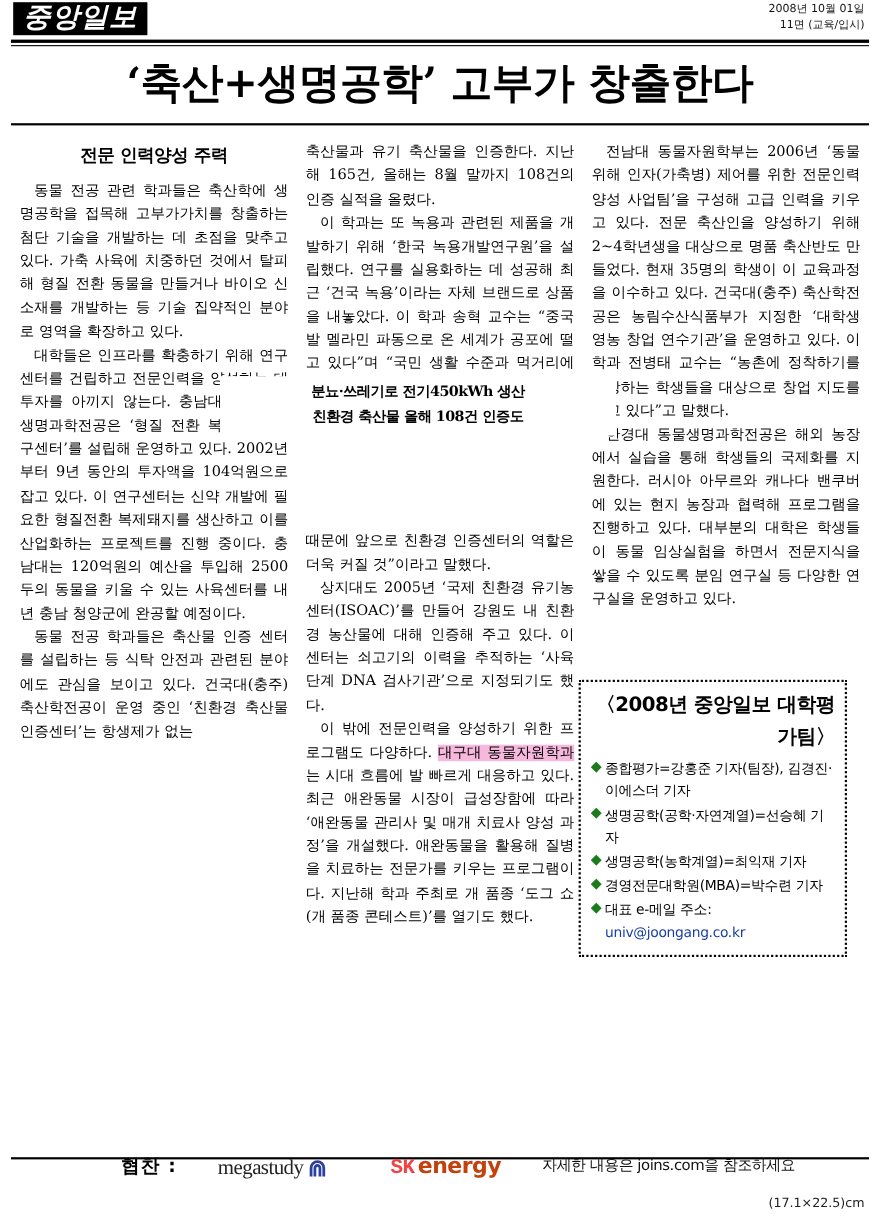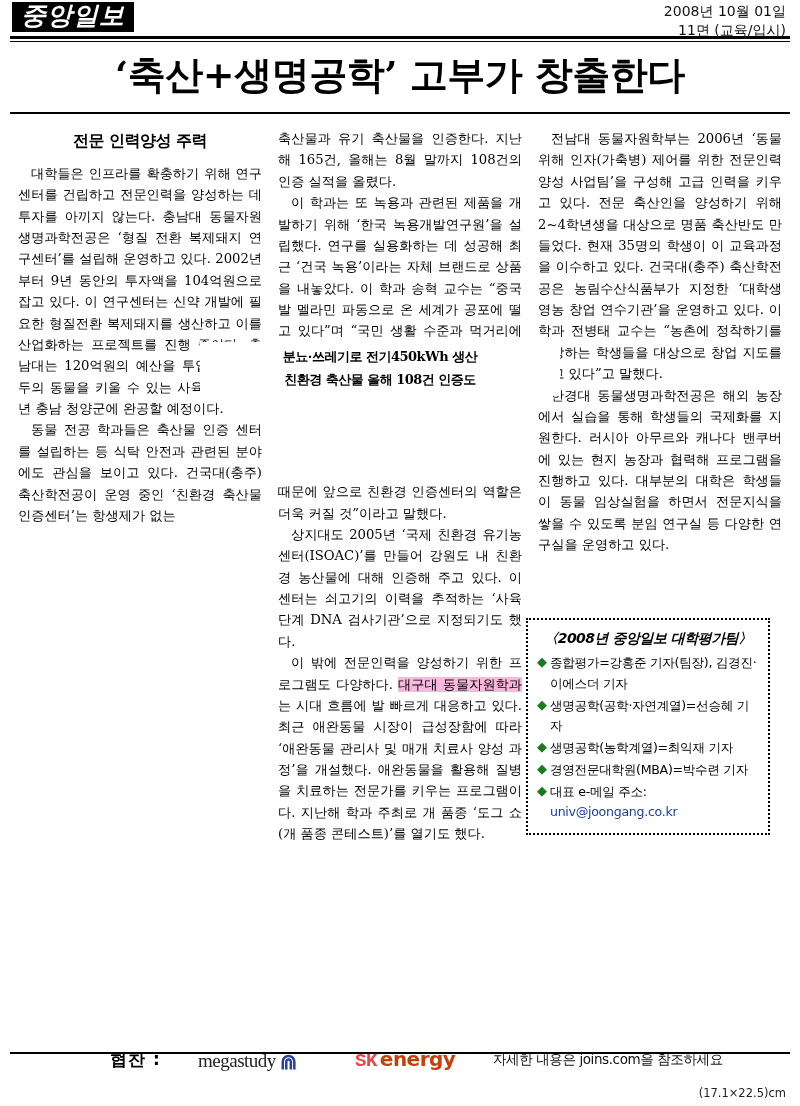--- a/index.html
+++ b/index.html
@@ -43,21 +43,21 @@
     padding: 1px 9px 3px 9px;
     line-height: 1.05;
     font-style: italic;
   }
   .masthead-right {
     position: absolute;
     right: 14px;
     top: 2px;
     text-align: right;
     font-family: "DejaVu Sans", sans-serif;
-    font-size: 14px;
+    font-size: 10px;
     line-height: 1.35;
     color: #111;
     margin-left: 32px;
   }
   .rule-top {
     position: absolute;
     left: 10px;
     right: 10px;
     top: 36px;
     height: 3px;
@@ -160,26 +160,25 @@
     box-sizing: border-box;
     border: 2px dotted #000;
     padding: 7px 9px 10px 9px;
     background: #fff;
     font-family: "DejaVu Sans", sans-serif;
     font-size: 12.6px;
     line-height: 1.6;
     z-index: 5;
   }
   .eval-title {
-    text-align: center;
-    font-weight: bold;
-    font-size: 14px;
+    text-align: right;
+    font-weight: bold;
+    font-size: 18px;
     margin-bottom: 4px;
     letter-spacing: -0.5px;
-    font-style: italic;
   }
   .eval-item {
     display: flex;
     align-items: flex-start;
     margin-top: 2px;
   }
   .bullet {
     color: #1b7a1b;
     font-size: 13px;
     line-height: 1.45;
@@ -278,20 +277,21 @@
   <div class="rule-top"></div>
   <div class="rule-top2"></div>
 
   <div class="headline">‘축산+생명공학’ 고부가 창출한다</div>
   <div class="rule-head"></div>
 
   <div class="columns">
 
     <div class="col col1">
       <div class="sub-head">전문 인력양성 주력</div>
+      <p>동물 전공 관련 학과들은 축산학에 생명공학을 접목해 고부가가치를 창출하는 첨단 기술을 개발하는 데 초점을 맞추고 있다. 가축 사육에 치중하던 것에서 탈피해 형질 전환 동물을 만들거나 바이오 신소재를 개발하는 등 기술 집약적인 분야로 영역을 확장하고 있다.</p>
       <p>대학들은 인프라를 확충하기 위해 연구센터를 건립하고 전문인력을 양성하는 데 투자를 아끼지 않는다. 충남대 동물자원생명과학전공은 ‘형질 전환 복제돼지 연구센터’를 설립해 운영하고 있다. 2002년부터 9년 동안의 투자액을 104억원으로 잡고 있다. 이 연구센터는 신약 개발에 필요한 형질전환 복제돼지를 생산하고 이를 산업화하는 프로젝트를 진행 중이다. 충남대는 120억원의 예산을 투입해 2500두의 동물을 키울 수 있는 사육센터를 내년 충남 청양군에 완공할 예정이다.</p>
       <p>동물 전공 학과들은 축산물 인증 센터를 설립하는 등 식탁 안전과 관련된 분야에도 관심을 보이고 있다. 건국대(충주) 축산학전공이 운영 중인 ‘친환경 축산물 인증센터’는 항생제가 없는</p>
     </div>
 
     <div class="col col2">
       <p class="noindent">축산물과 유기 축산물을 인증한다. 지난해 165건, 올해는 8월 말까지 108건의 인증 실적을 올렸다.</p>
       <p>이 학과는 또 녹용과 관련된 제품을 개발하기 위해 ‘한국 녹용개발연구원’을 설립했다. 연구를 실용화하는 데 성공해 최근 ‘건국 녹용’이라는 자체 브랜드로 상품을 내놓았다. 이 학과 송혁 교수는 “중국발 멜라민 파동으로 온 세계가 공포에 떨고 있다”며 “국민 생활 수준과 먹거리에 대한 관심은 비례하기</p>
       <div style="height:118px"></div>
       <p class="noindent">때문에 앞으로 친환경 인증센터의 역할은 더욱 커질 것”이라고 말했다.</p>
       <p>상지대도 2005년 ‘국제 친환경 유기농 센터(ISOAC)’를 만들어 강원도 내 친환경 농산물에 대해 인증해 주고 있다. 이 센터는 쇠고기의 이력을 추적하는 ‘사육단계 DNA 검사기관’으로 지정되기도 했다.</p>

